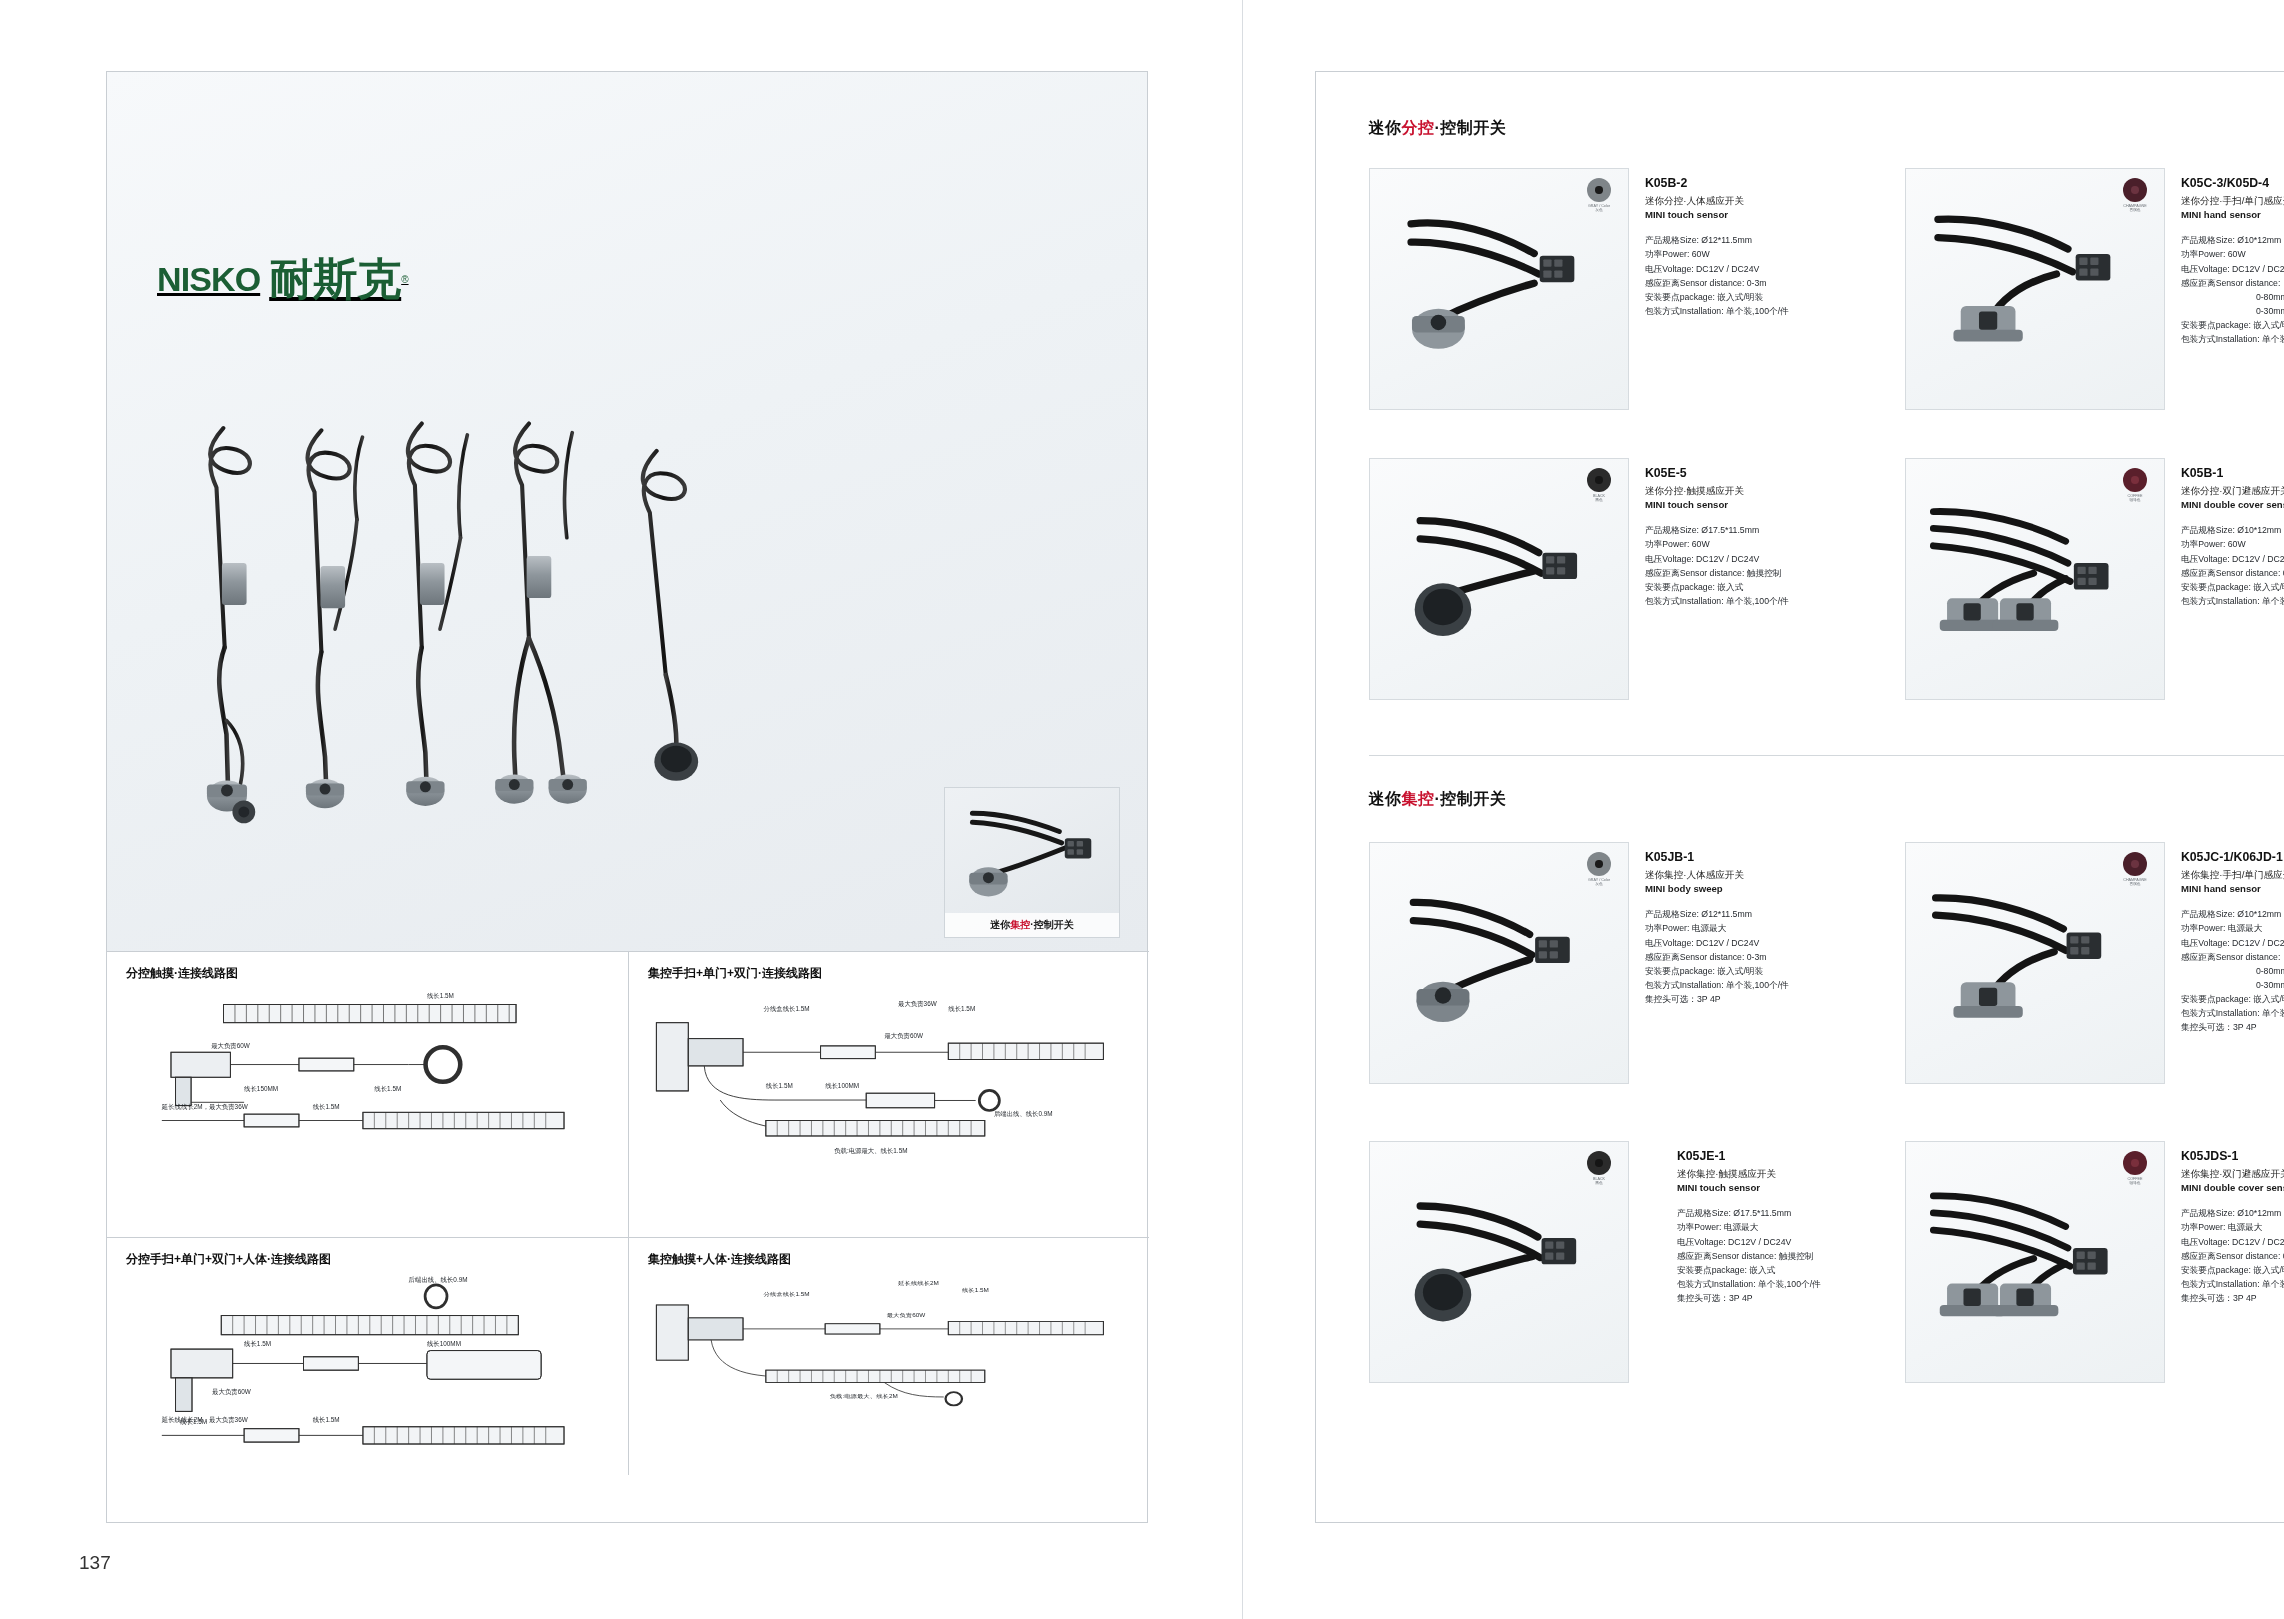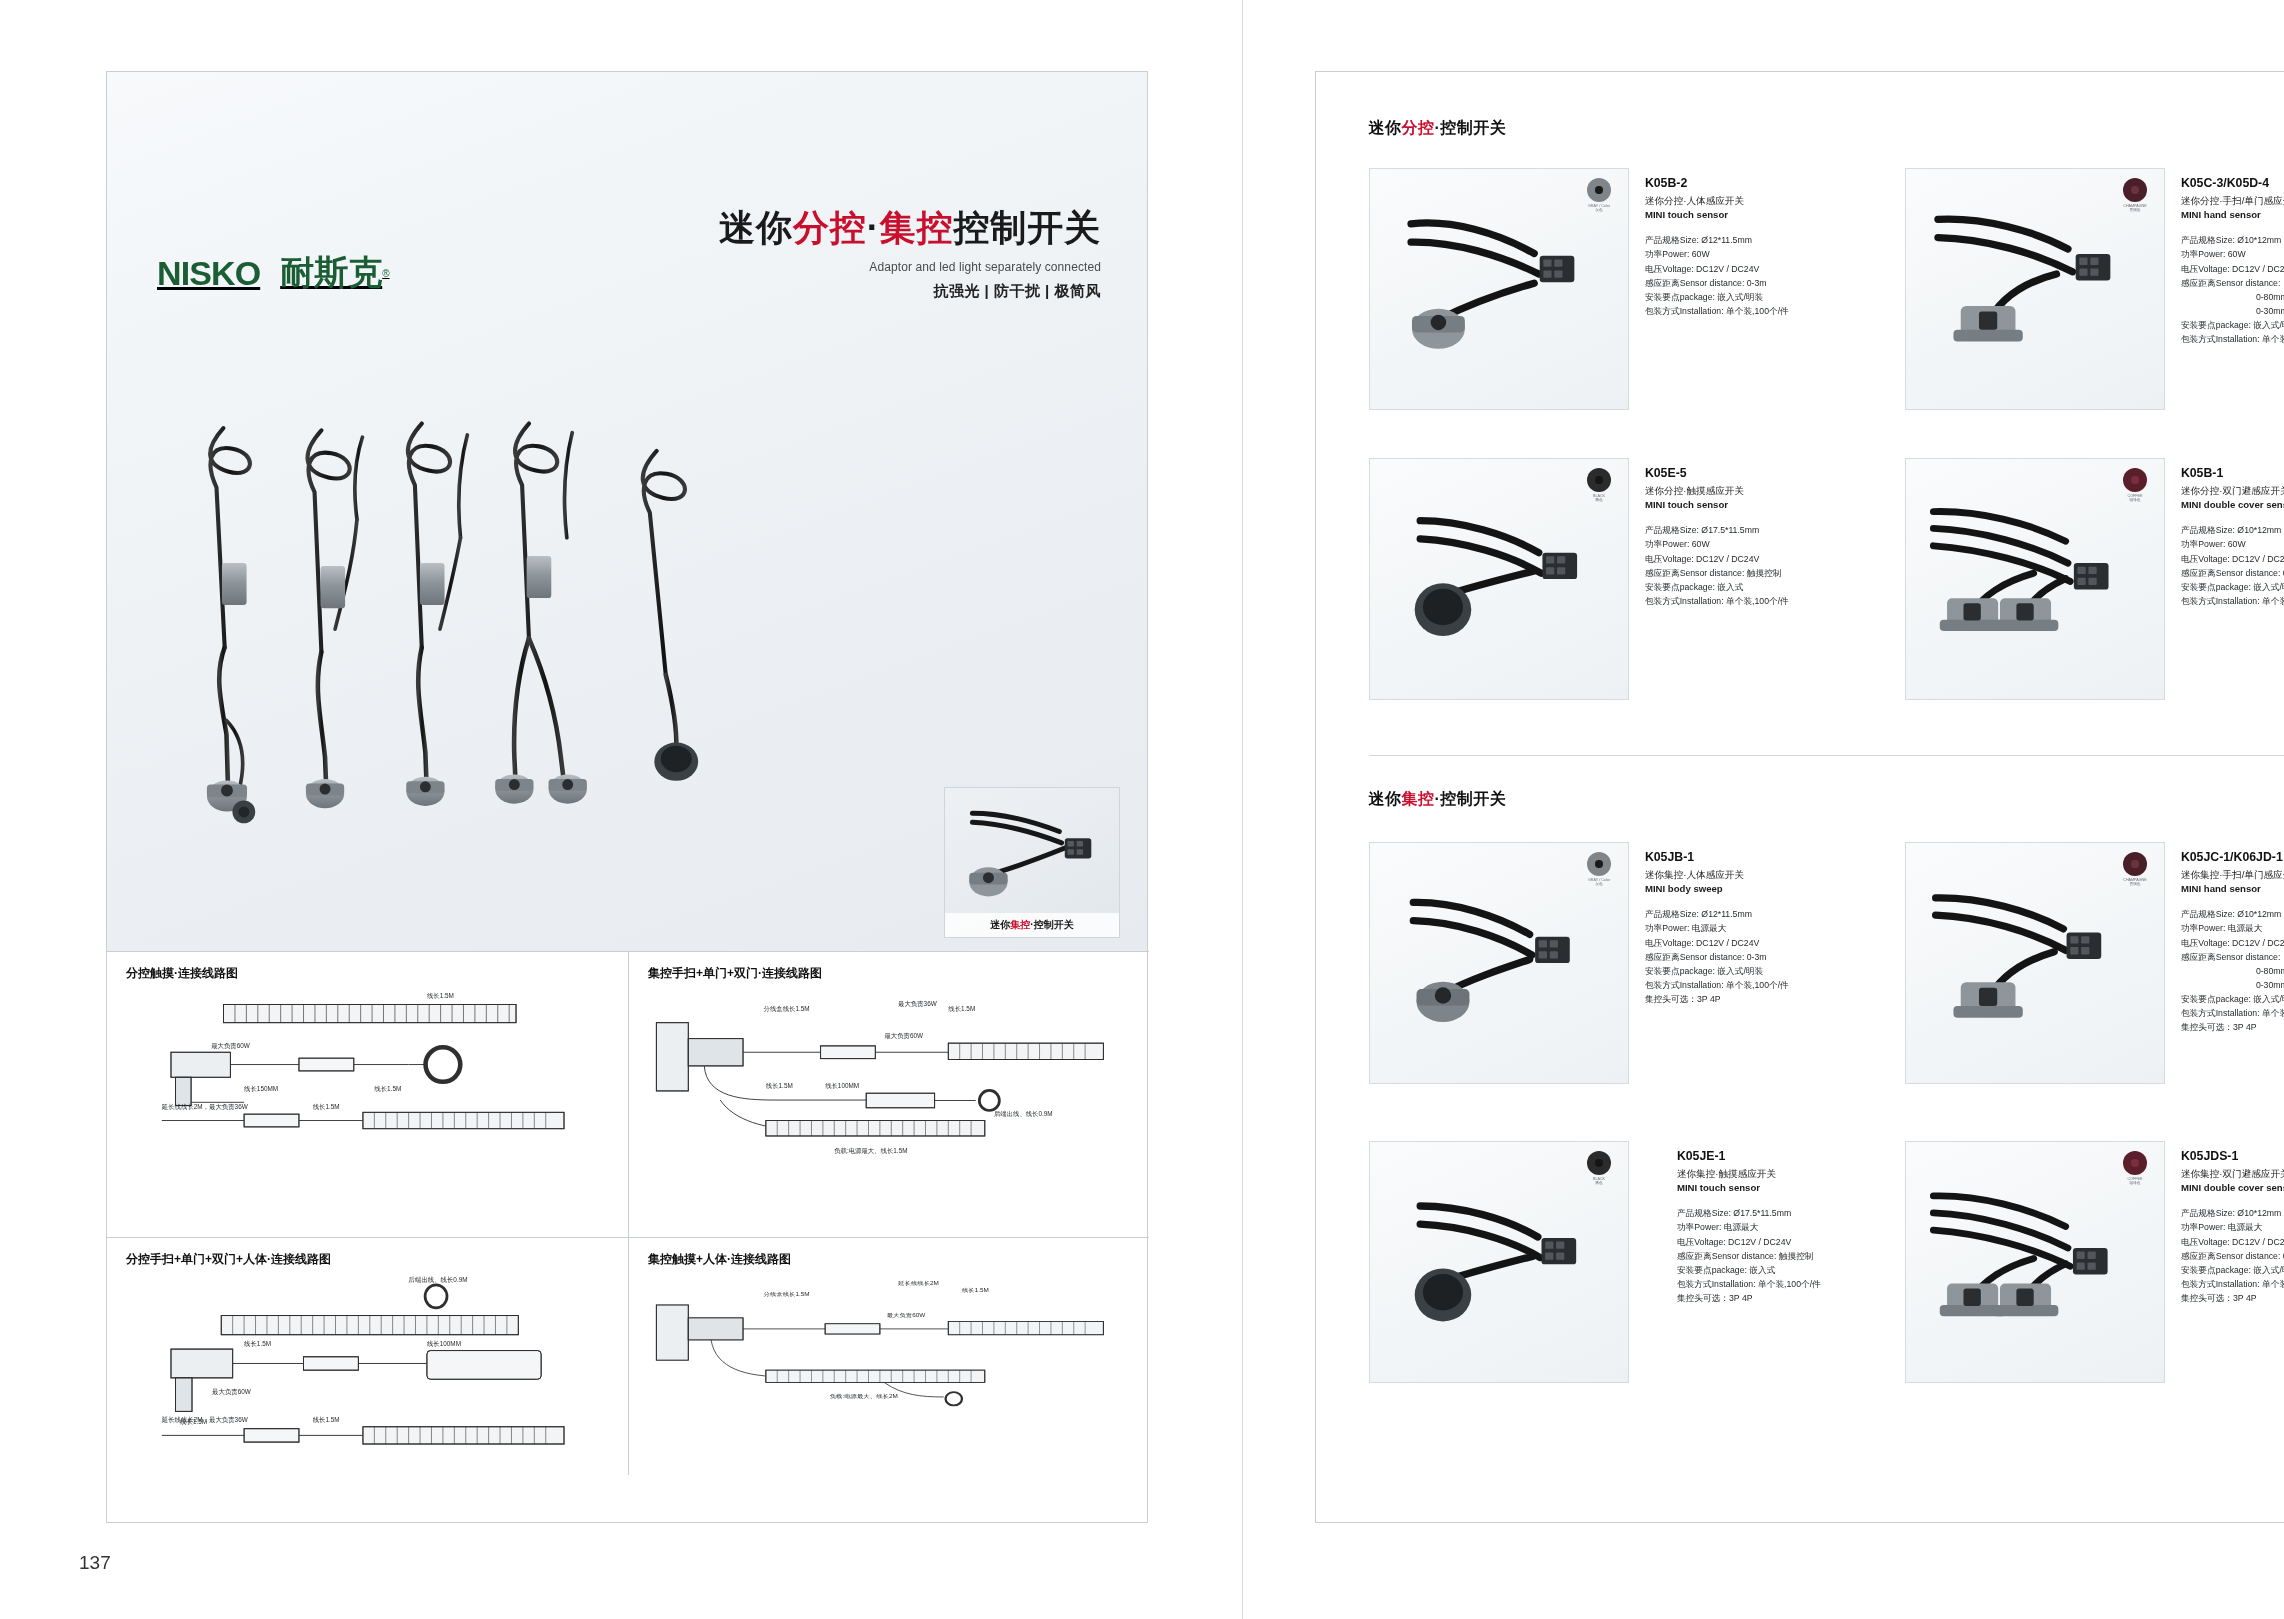--- a/index.html
+++ b/index.html
@@ -21,21 +21,21 @@
     position: absolute; left: 106px; top: 71px; width: 1042px; height: 1452px;
     border: 0.9px solid #c9ced3; background: #fff;
   }
   .hero {
     position: absolute; left: 0; top: 0; width: 100%; height: 879px;
     background: linear-gradient(160deg, #f7f9fb 0%, #eef2f5 45%, #e7ebef 100%);
     overflow: hidden;
   }
   .logo { position: absolute; left: 50px; top: 178px; display: flex; align-items: center; text-decoration: underline; }
   .logo-n { font-weight: bold; font-size: 34px; color: #1b5e34; letter-spacing: -0.9px; }
-  .logo-cn { font-weight: bold; font-size: 34px; color: #1b5e34; margin-left: 20px; }
+  .logo-cn { font-weight: bold; font-size: 44px; color: #1b5e34; margin-left: 9px; }
   .logo-reg { font-size: 10px; color: #1b5e34; vertical-align: super; }
 
   .hero-title {
     position: absolute; right: 46px; top: 132px; text-align: right;
   }
   .hero-title .t1 { font-size: 36px; font-weight: bold; color: #1a1a1a; letter-spacing: 0.9px; }
   .hero-title .t1 .em { color: #c8102e; }
   .hero-title .t2 { font-size: 12px; color: #4a4a4a; margin-top: 7.3px; letter-spacing: 0.1px; }
   .hero-title .t3 { font-size: 15px; color: #222; margin-top: 8.2px; font-weight: bold; letter-spacing: 0.5px; }
 
@@ -109,27 +109,20 @@
     <div class="lp-frame">
 
       <div class="hero">
 
         <div class="logo">
           <span class="logo-n">NISKO</span>
           <span class="logo-cn">耐斯克</span>
           <span class="logo-reg">®</span>
         </div>
 
-        <div class="hero-title">
-          <div class="t1">
-            <span>迷你</span><span class="em">分控</span><span>·</span><span class="em">集控</span><span>控制开关</span>
-          </div>
-          <div class="t2">Adaptor and led light separately connected</div>
-          <div class="t3">抗强光 | 防干扰 | 极简风</div>
-        </div>
 
         <svg class="hero-photo" viewBox="0 0 2280 1300" preserveAspectRatio="none">
           <defs>
             <linearGradient id="metal" x1="0" y1="0" x2="0" y2="1">
               <stop offset="0" stop-color="#b9bfc4"></stop>
               <stop offset=".45" stop-color="#8e969c"></stop>
               <stop offset="1" stop-color="#6d757b"></stop>
             </linearGradient>
             <linearGradient id="wire" x1="0" y1="0" x2="1" y2="0">
               <stop offset="0" stop-color="#3a3a3a"></stop>

